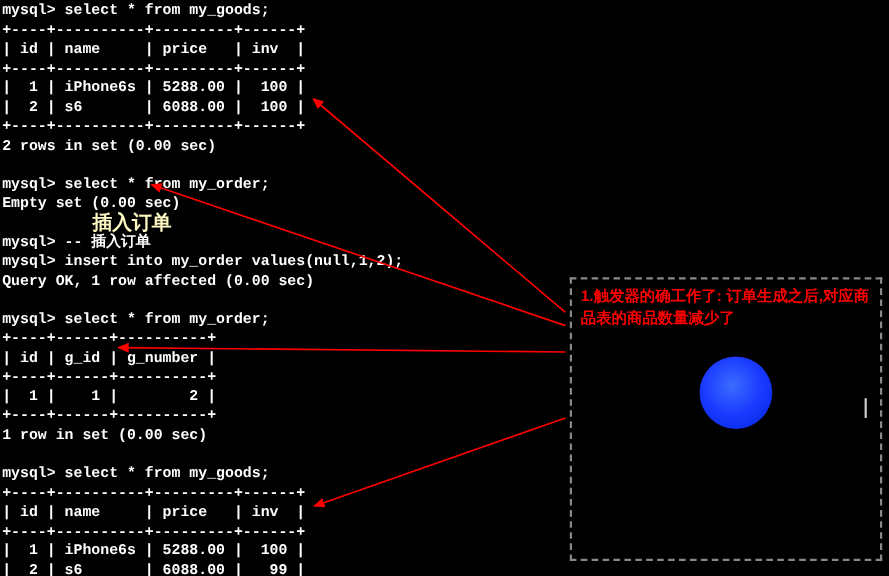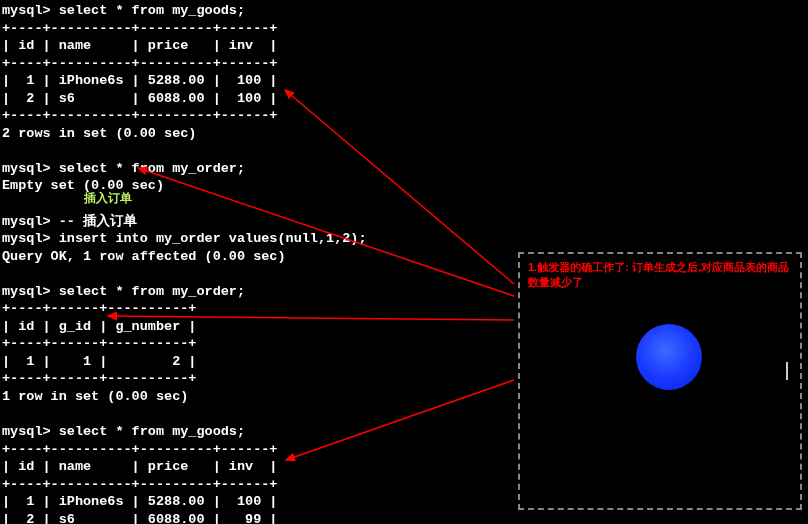--- a/index.html
+++ b/index.html
@@ -28,35 +28,35 @@
   .annotation-box {
     position: absolute;
     right: 6px;
     top: 252px;
     width: 284px;
     height: 258px;
     border: 2px dashed #888;
     padding: 6px 8px;
     color: #ff0000;
     font-family: "Microsoft YaHei", "SimSun", sans-serif;
-    font-size: 11px;
+    font-size: 14px;
     font-weight: bold;
     line-height: 1.4;
     z-index: 2;
   }
   .annotation-box p {
     margin: 0 0 14px 0;
   }
   .cn-overlay {
     position: absolute;
     left: 84px;
     top: 191px;
-    color: #bef264;
+    color: #fef9c3;
     font-family: Liberation Serif, serif;
-    font-size: 12px;
+    font-size: 18px;
     z-index: 5;
   }
   .circle {
     position: absolute;
     width: 66px;
     height: 66px;
     background: radial-gradient(circle at 45% 40%, #3b6cff 0%, #1a3aff 50%, #0020dd 100%);
     border-radius: 50%;
     left: 636px;
     top: 324px;

